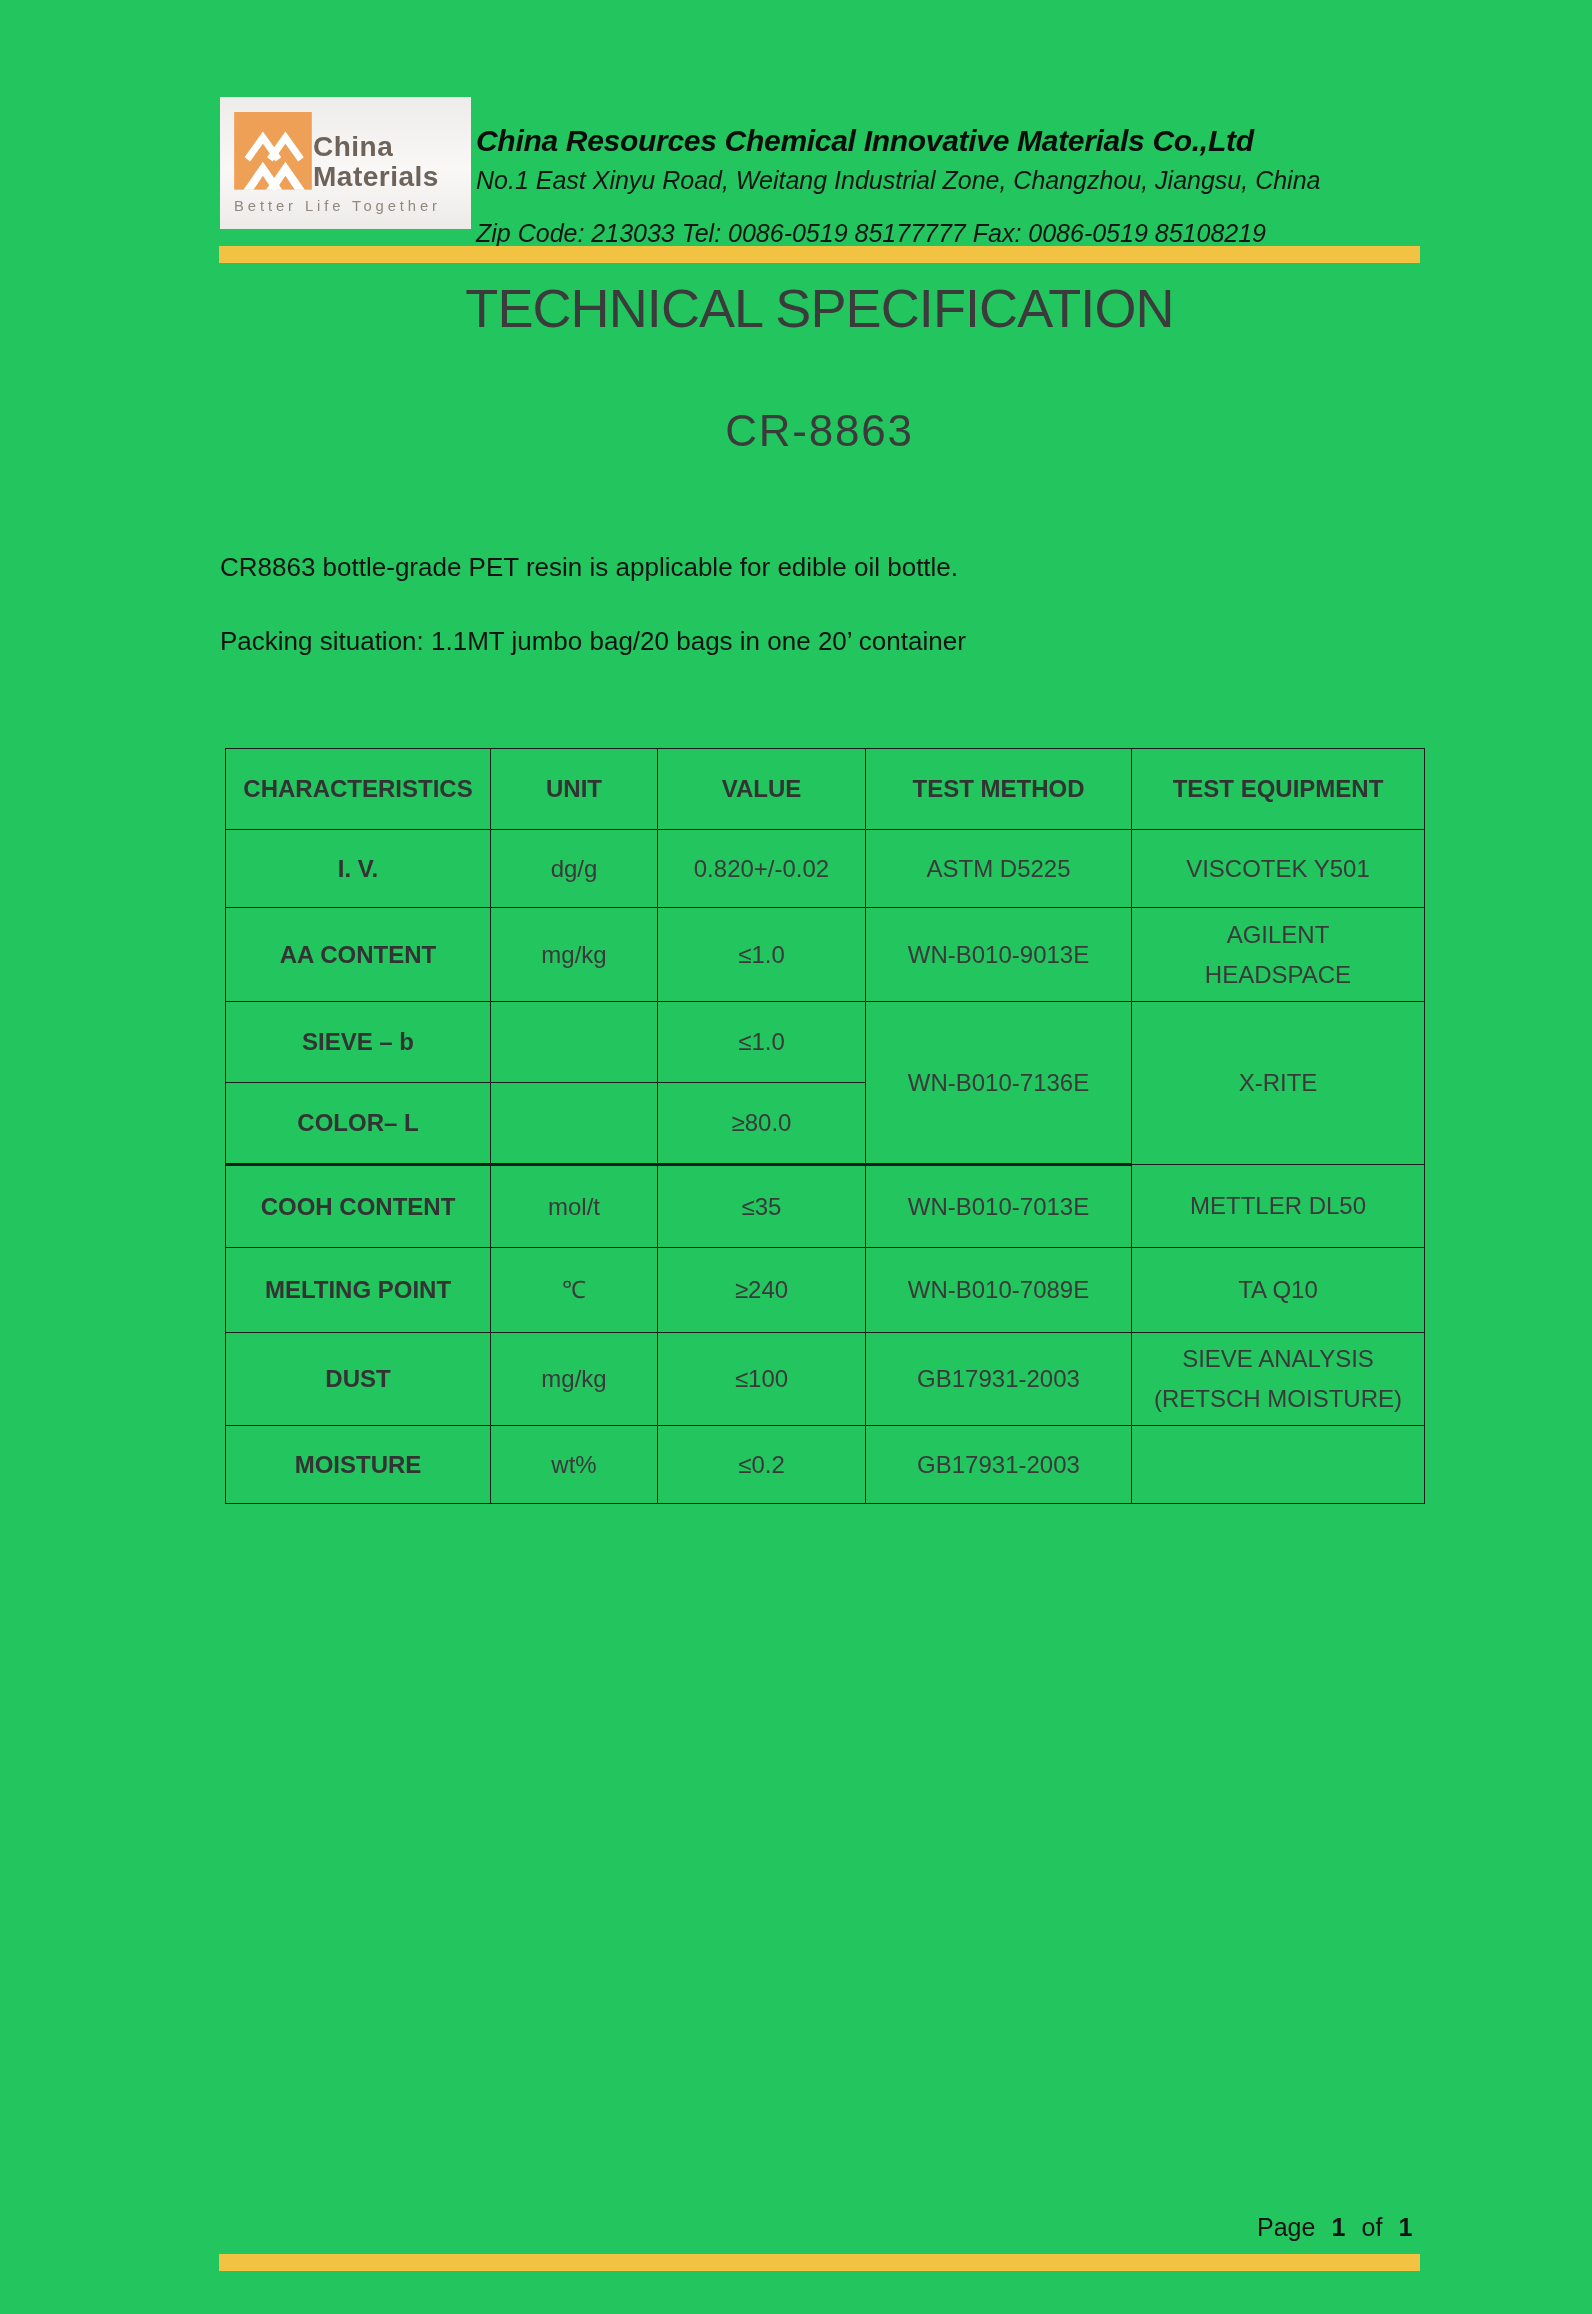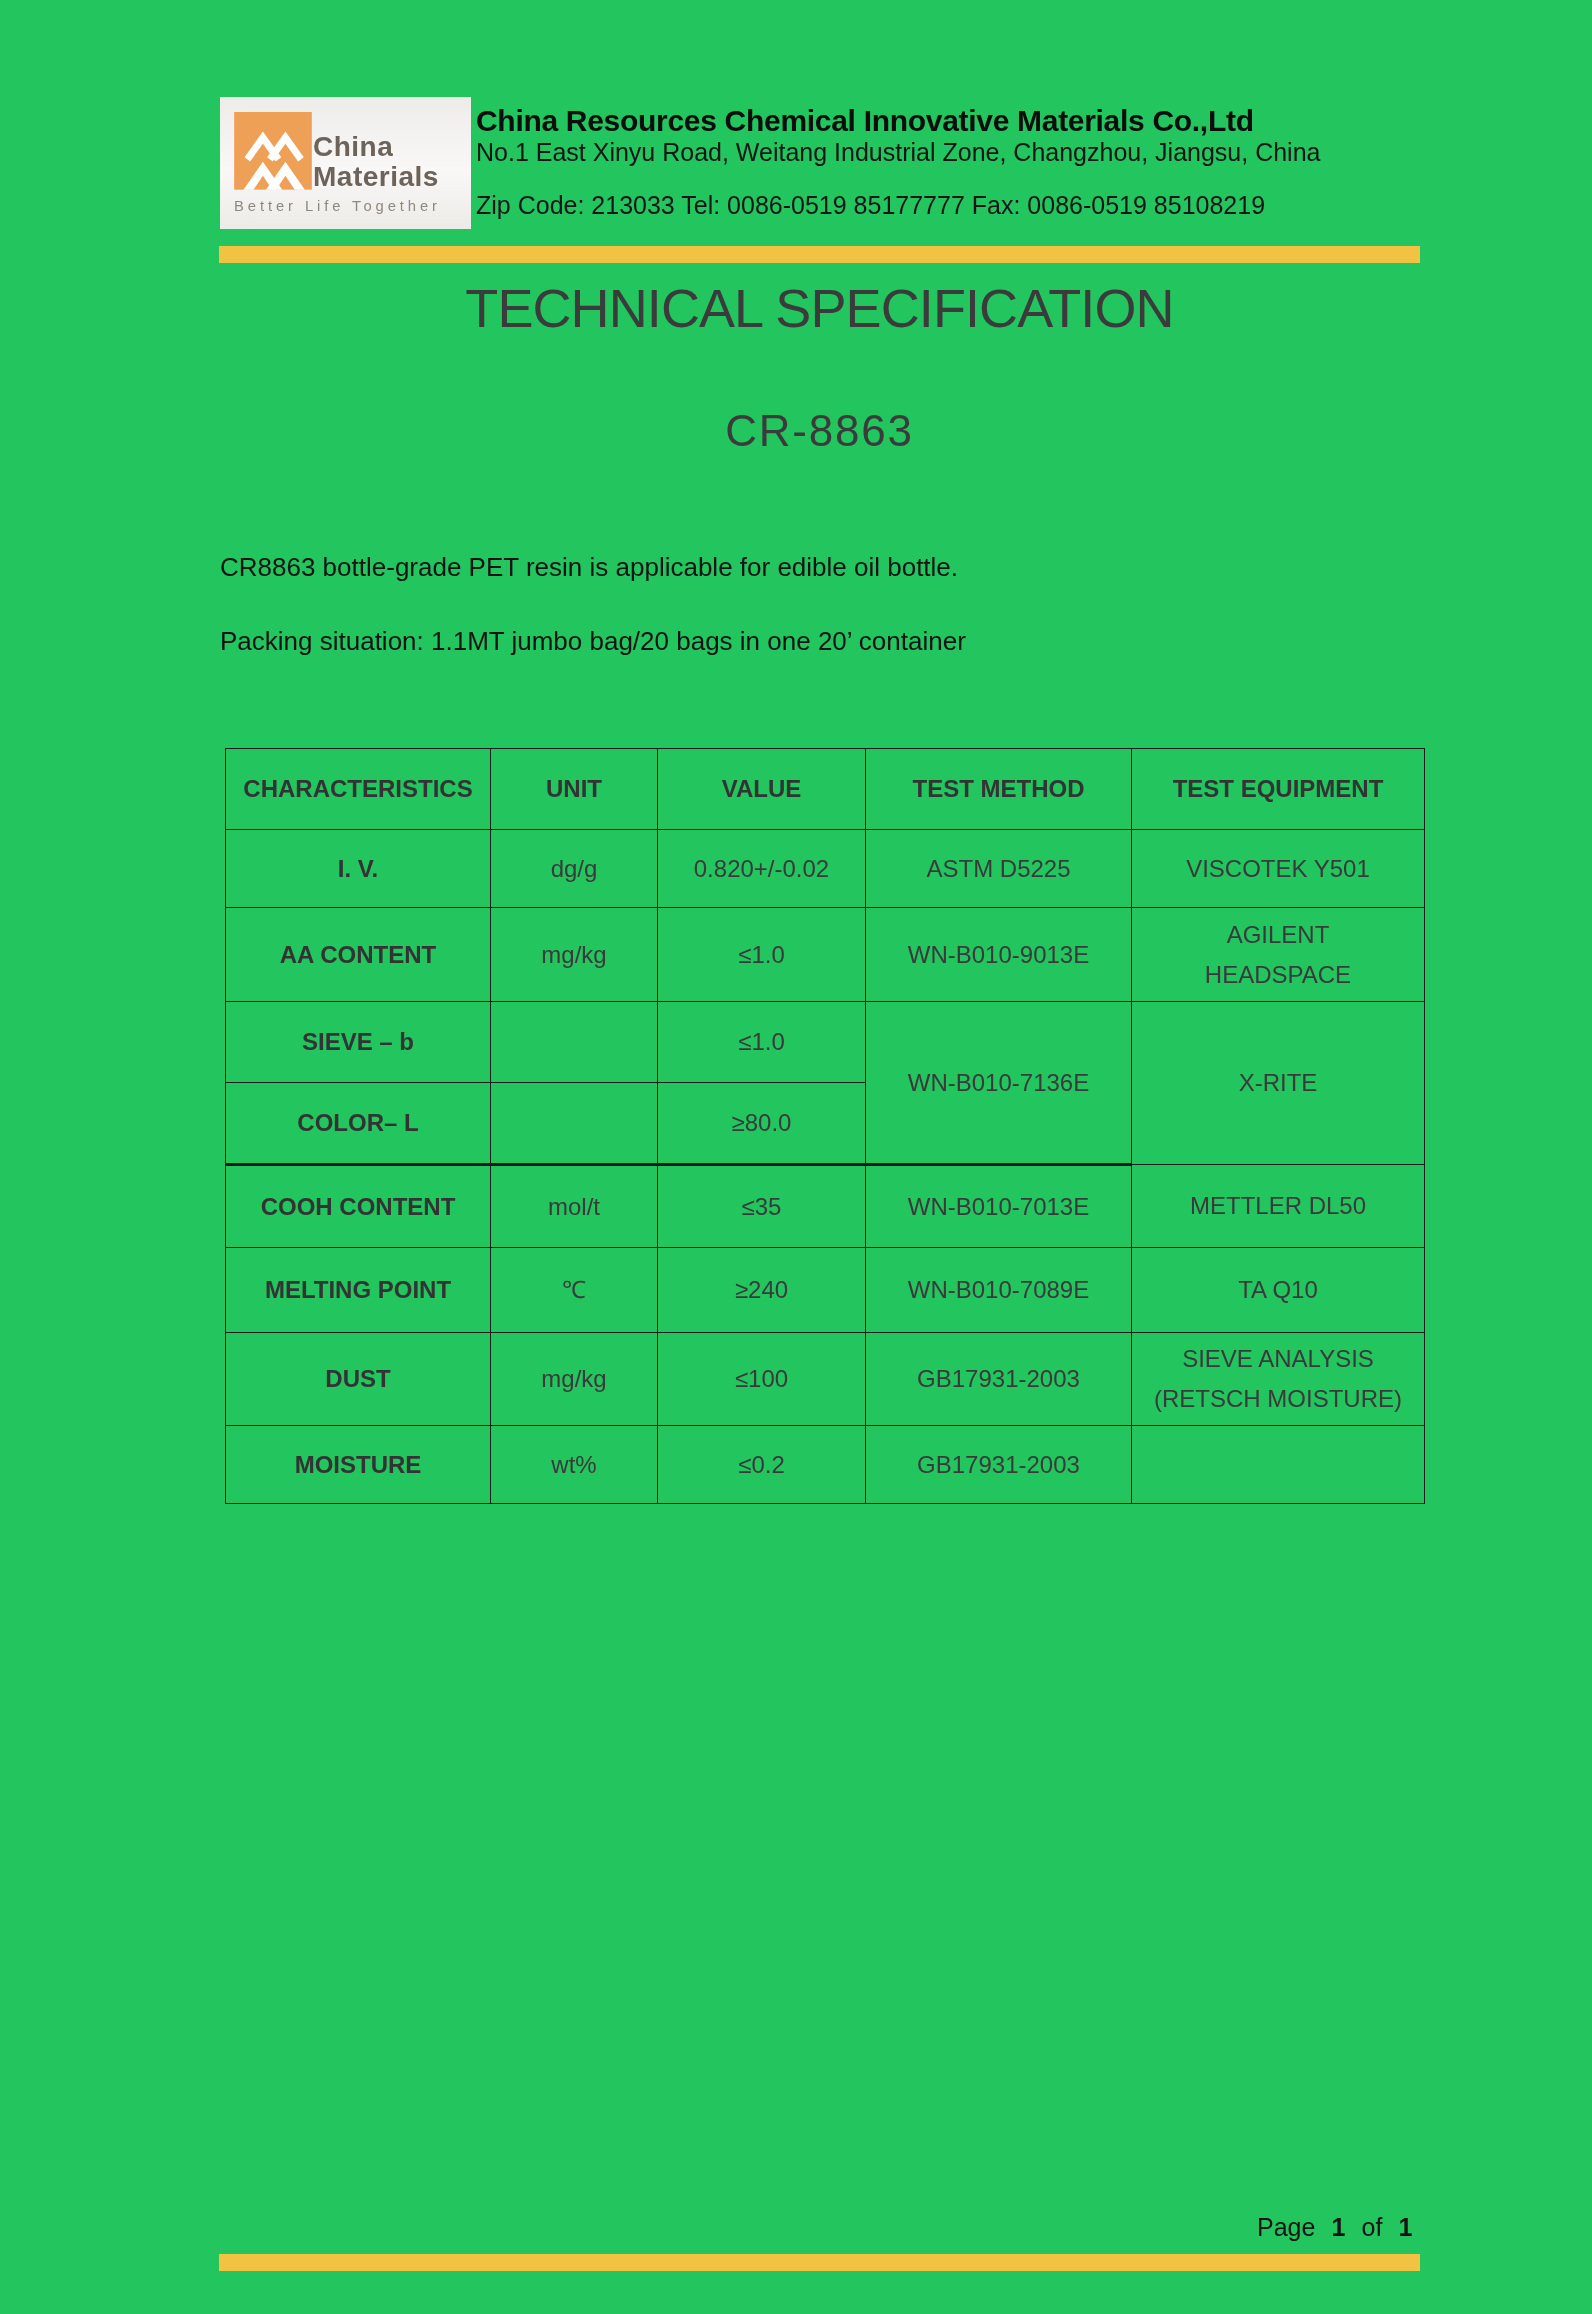--- a/index.html
+++ b/index.html
@@ -19,24 +19,24 @@
     left: 220px; top: 97px;
     width: 251px; height: 132px;
     background: linear-gradient(180deg, #eeece9 0%, #f9f8f7 55%, #edebe8 100%);
   }
   .logo-mark { position: absolute; left: 14px; top: 14.8px; }
   .logo-text { position: absolute; left: 93px; top: 35px; line-height: 30px;
     font-size: 28px; font-weight: 600; color: #6e635a; letter-spacing: 0.5px; }
   .logo-tagline { position: absolute; left: 14px; top: 101px;
     font-size: 14.8px; color: #928а7e; color: #91887d; letter-spacing: 3.9px; white-space: nowrap; }
 
-  .header-text { position: absolute; left: 476px; top: 104px; width: 951px; }
+  .header-text { position: absolute; left: 476px; top: 124px; width: 951px; font-style: italic; }
   .company-name { font-size: 30px; font-weight: bold; color: #0d0d0d; letter-spacing: -0.3px; white-space: nowrap; }
   .address-line { font-size: 25px; color: #161616; margin-top: 24px; white-space: nowrap; }
-  .address-line.first { margin-top: 0; }
+  .address-line.first { margin-top: 8px; }
 
   .accent-bar {
     position: absolute;
     left: 219px; width: 1201px; height: 16.6px;
   }
   .accent-bar.top { top: 246px; }
   .accent-bar.bottom { top: 2254px; }
 
   
   .doc-title {

